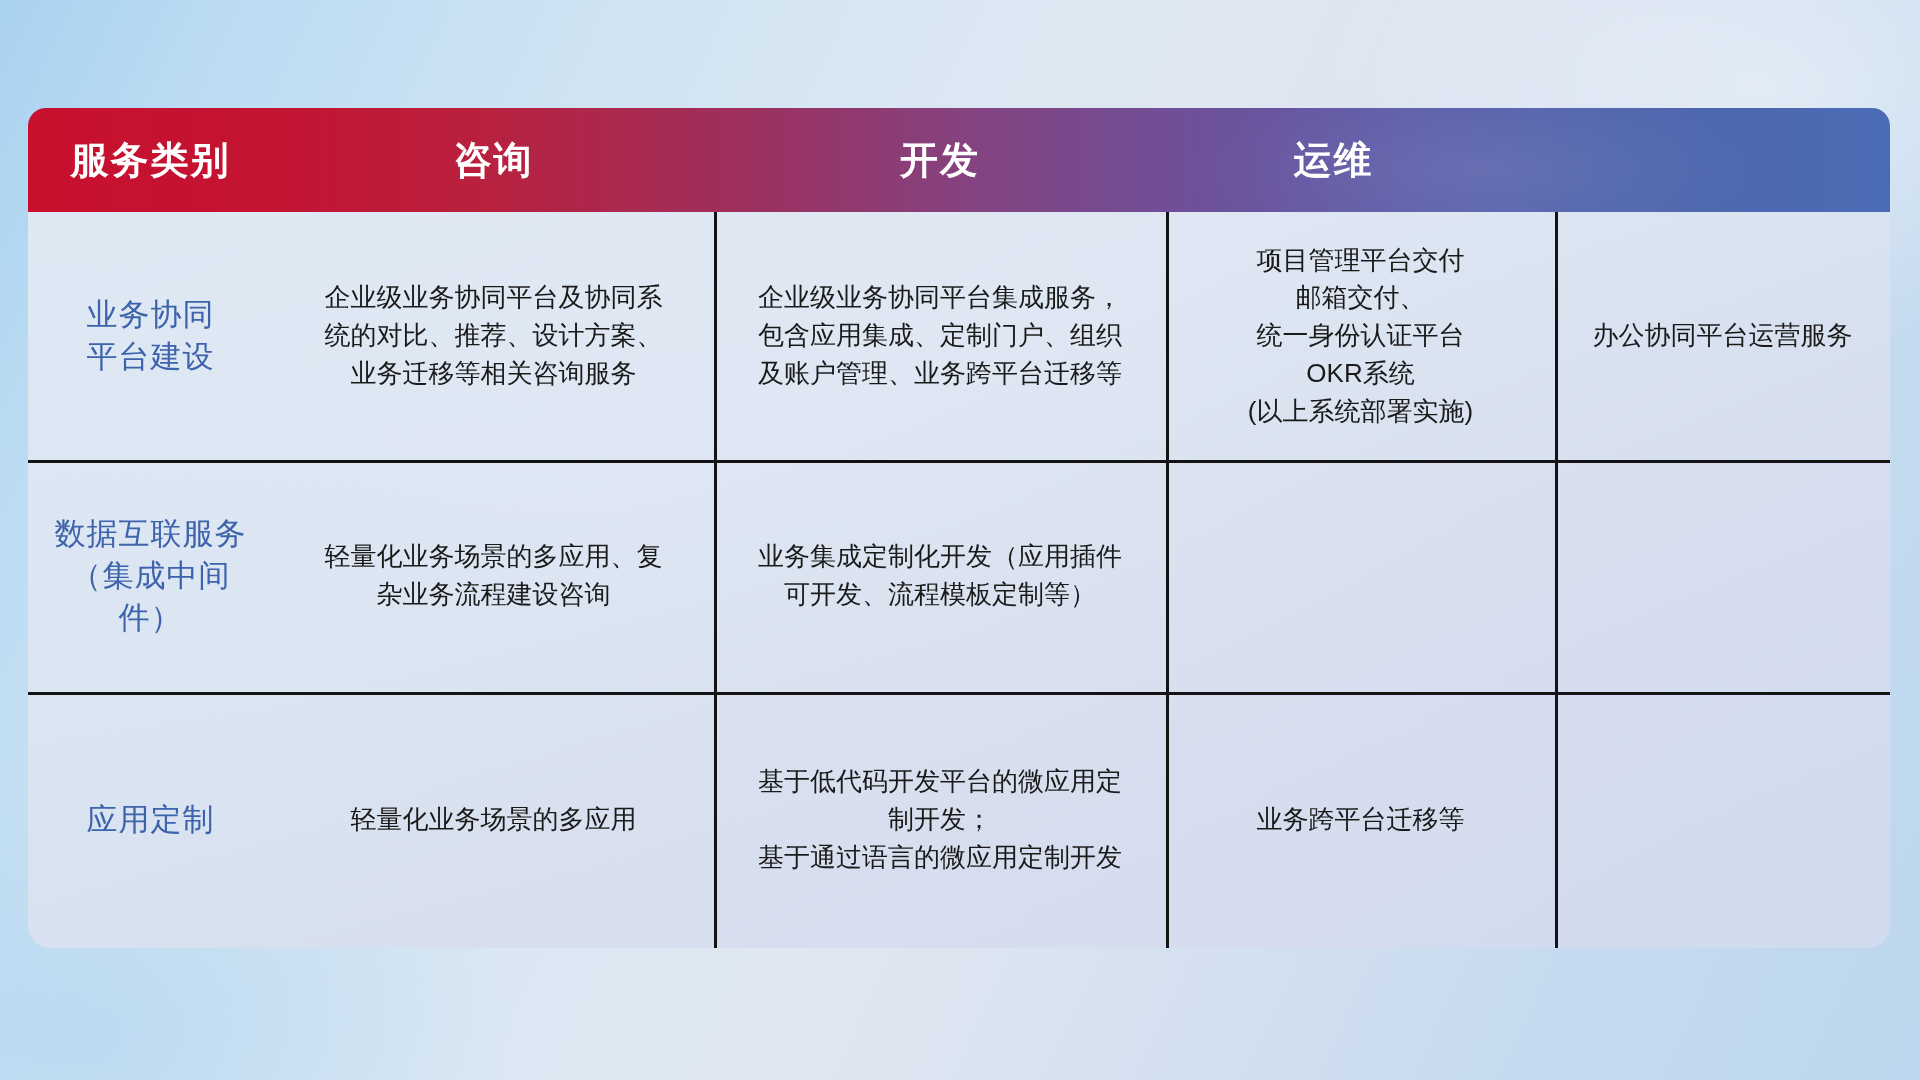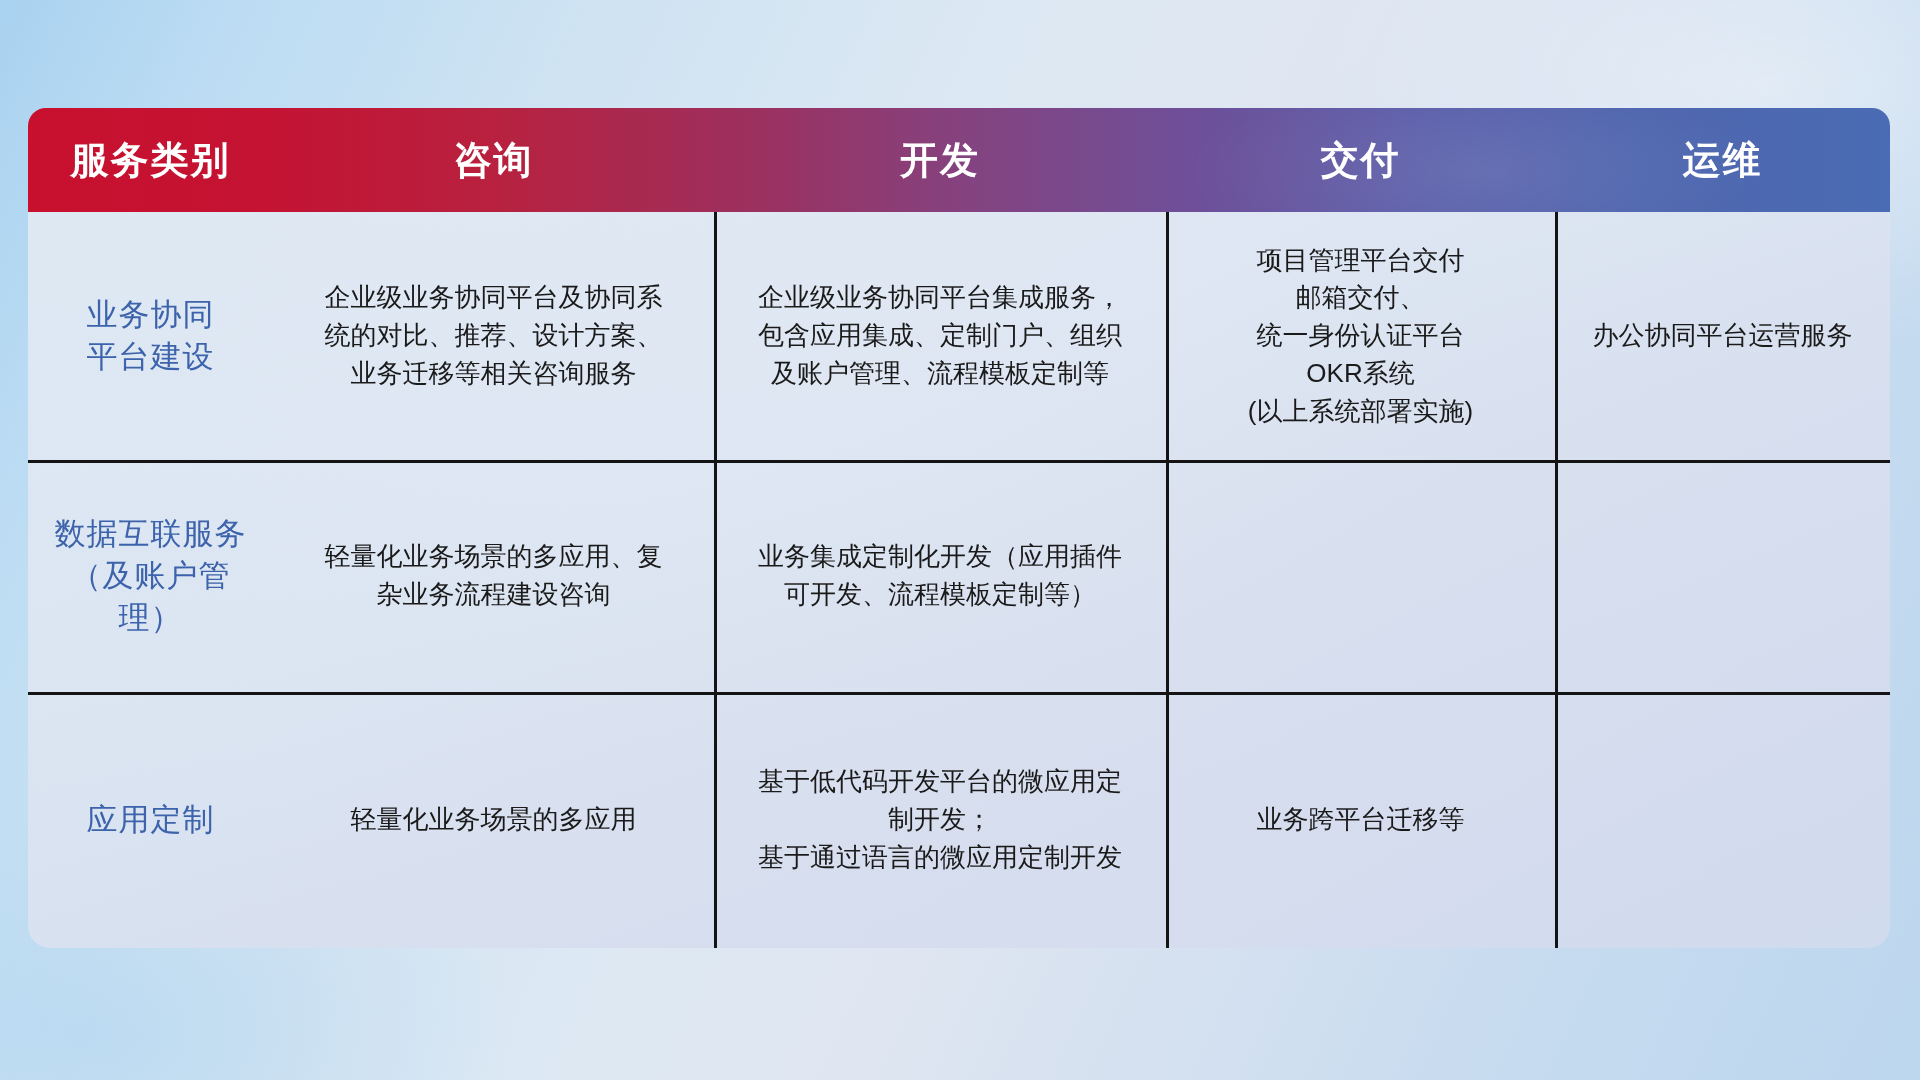--- a/index.html
+++ b/index.html
@@ -144,46 +144,45 @@
 <body>
 
 <div class="bg-glow"></div>
 
 <div class="table-wrap">
 
   <div class="thead">
     <div class="th c0">服务类别</div>
     <div class="th c1">咨询</div>
     <div class="th c2">开发</div>
-    <div class="th c3">交付</div>
     <div class="th c4">运维</div>
   </div>
 
   <div class="tbody">
 
     <div class="row r1">
       <div class="cell label c0">业务协同
 平台建设</div>
       <div class="cell c1">企业级业务协同平台及协同系
 统的对比、推荐、设计方案、
 业务迁移等相关咨询服务</div>
       <div class="cell c2">企业级业务协同平台集成服务，
 包含应用集成、定制门户、组织
-及账户管理、流程模板定制等</div>
+及账户管理、业务跨平台迁移等</div>
       <div class="cell c3">项目管理平台交付
 邮箱交付、
 统一身份认证平台
 OKR系统
 (以上系统部署实施)</div>
       <div class="cell c4">办公协同平台运营服务</div>
     </div>
 
     <div class="row r2">
       <div class="cell label c0">数据互联服务
-（及账户管理）</div>
+（集成中间件）</div>
       <div class="cell c1">轻量化业务场景的多应用、复
 杂业务流程建设咨询</div>
       <div class="cell c2">业务集成定制化开发（应用插件
 可开发、流程模板定制等）</div>
       <div class="cell c3"></div>
       <div class="cell c4"></div>
     </div>
 
     <div class="row r3">
       <div class="cell label c0">应用定制</div>

